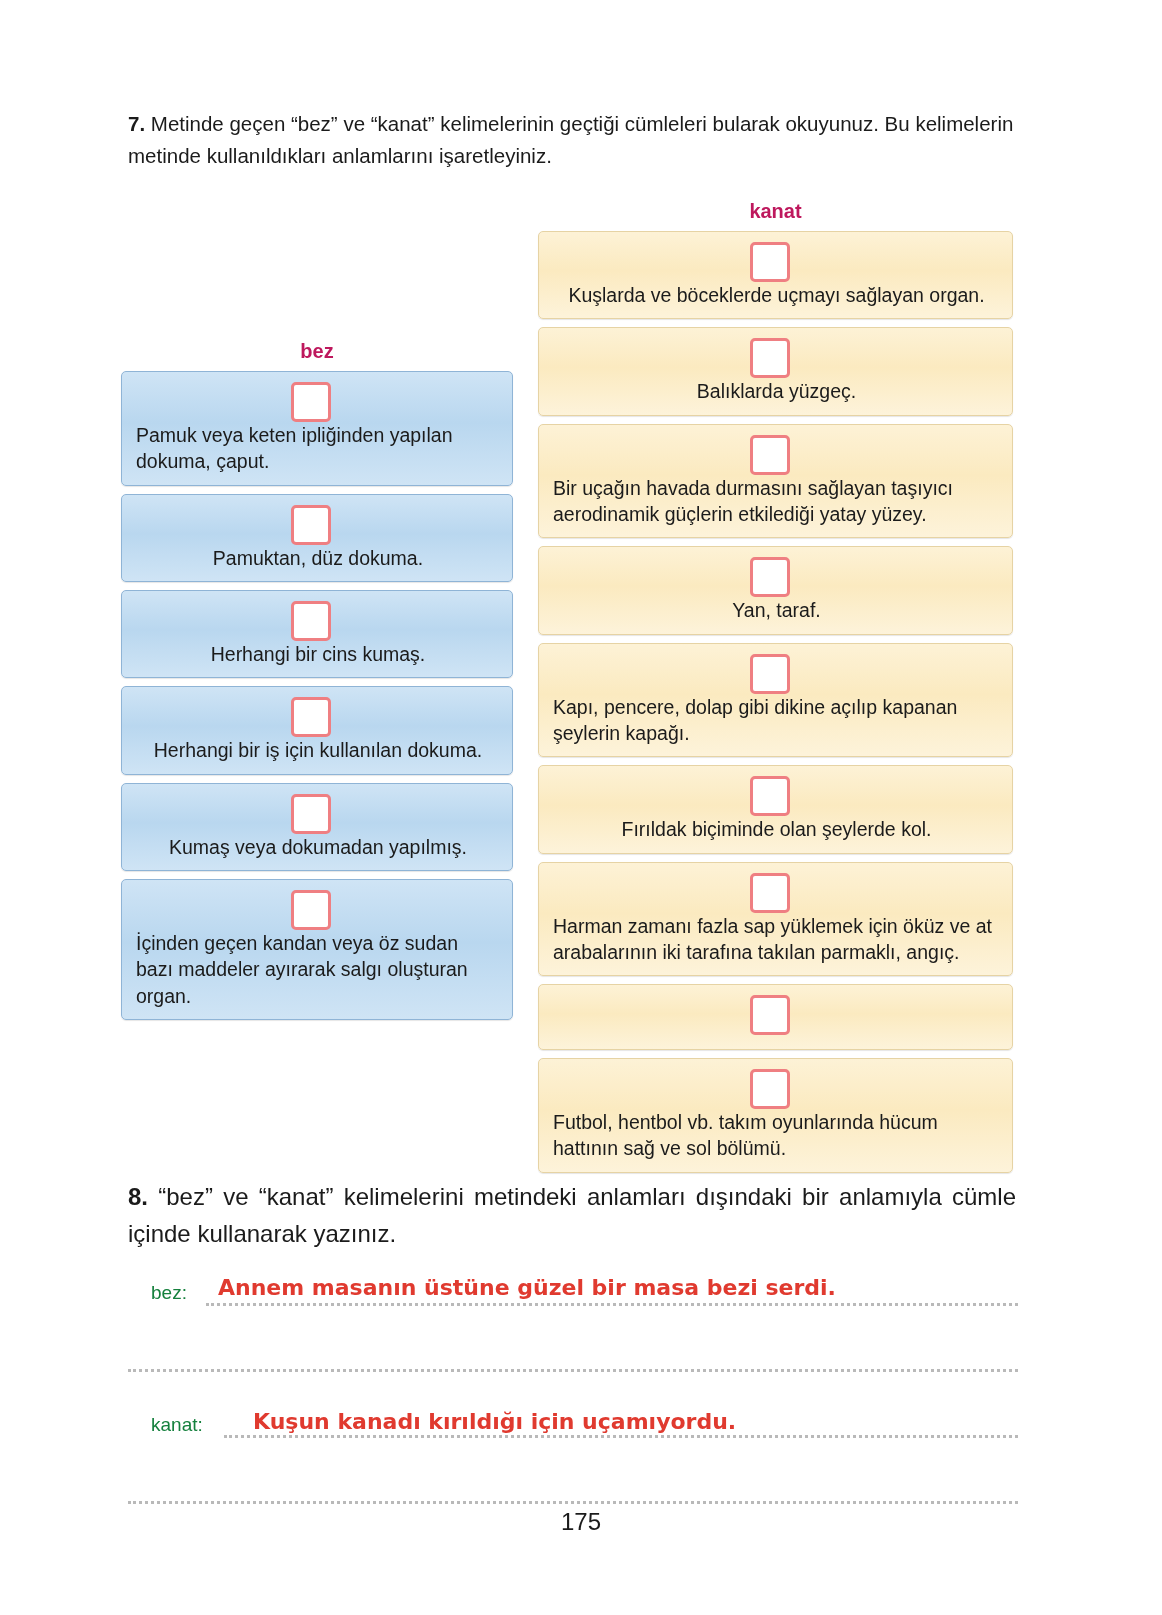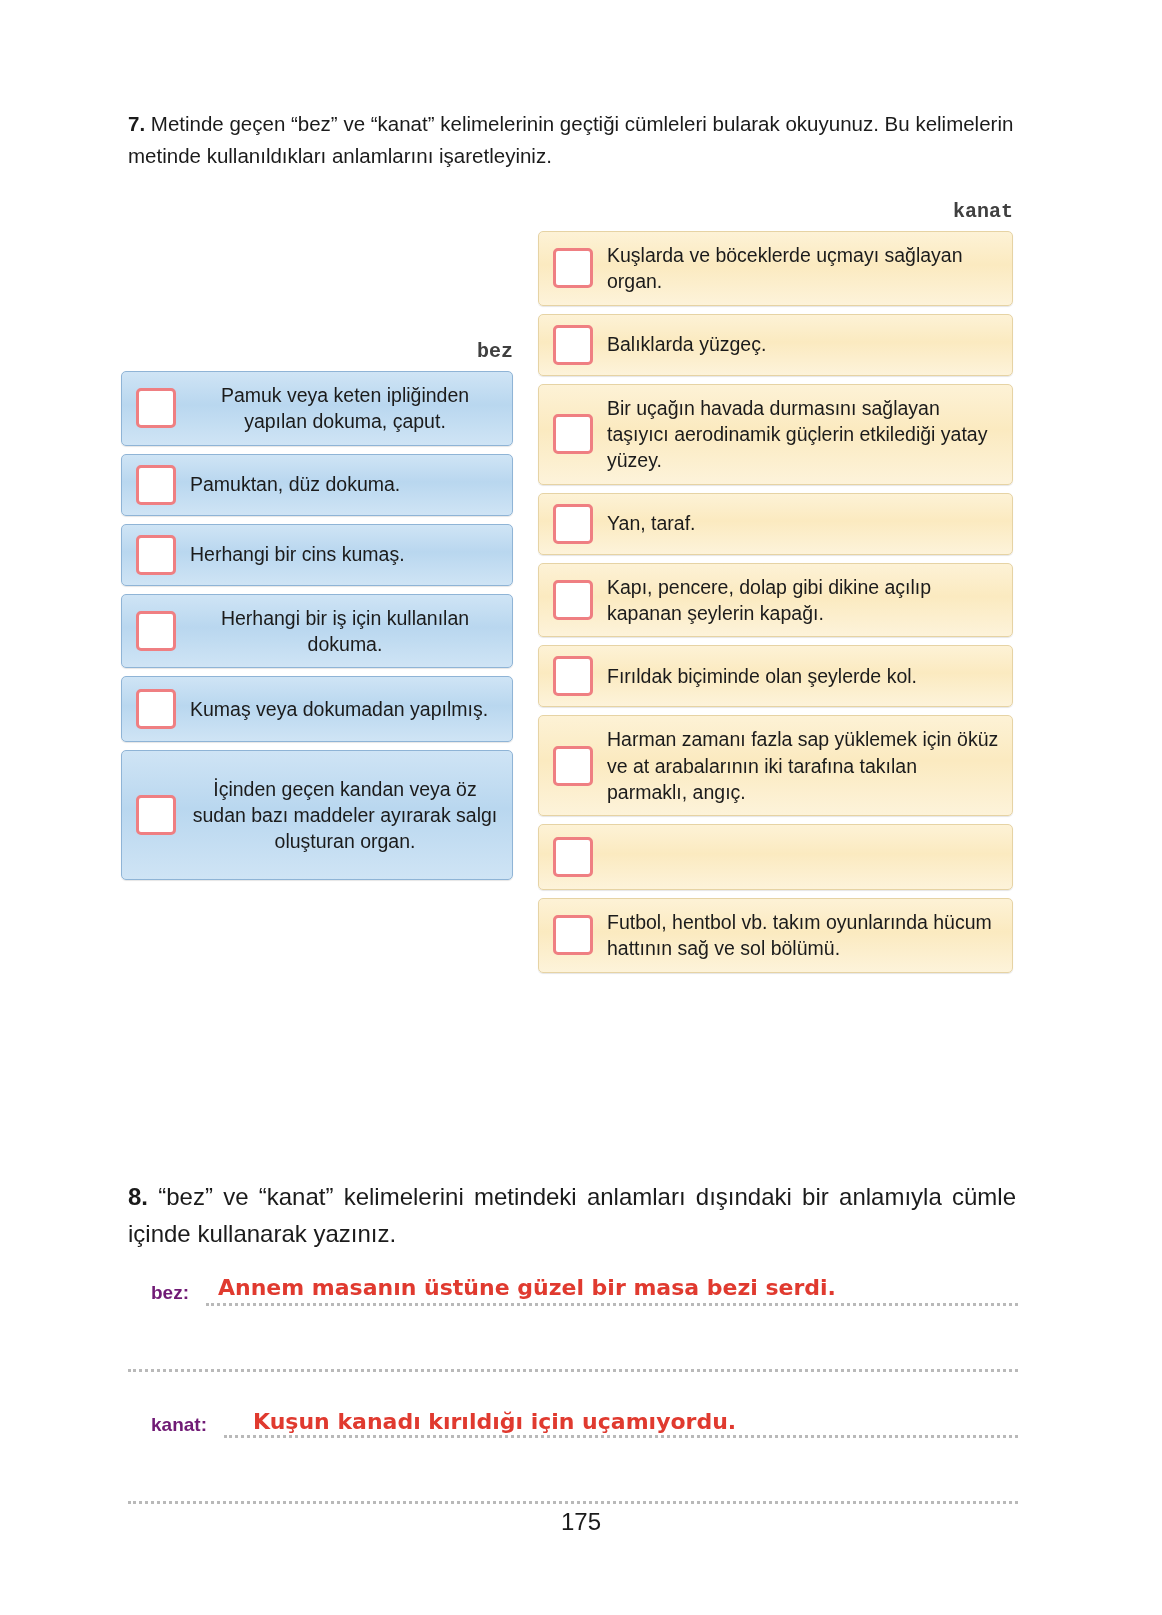--- a/index.html
+++ b/index.html
@@ -47,42 +47,41 @@
     top: 340px;
     width: 392px;
   }
   .col-kanat {
     position: absolute;
     left: 538px;
     top: 200px;
     width: 475px;
   }
   .col-title {
-    text-align: right;
+    text-align: center;
     font-weight: bold;
     font-size: 20px;
-    color: #404040;
+    color: #be185d;
     margin-bottom: 8px;
-    font-family: Liberation Mono, monospace;
   }
 
   .opt {
     display: flex;
     align-items: center;
     box-sizing: border-box;
     margin-bottom: 8px;
     border-radius: 5px;
     padding: 10px 12px 10px 14px;
     min-height: 56px;
+    flex-direction: column;
   }
   .opt-bez {
     border: 1px solid #8fb4d6;
     background: linear-gradient(to bottom, #cfe4f5 0%, #b9d7ef 45%, #cfe4f5 100%);
     box-shadow: 0 1px 1px rgba(0,0,0,0.10);
-    text-align: center;
   }
   .opt-kanat {
     border: 1px solid #e6d3a4;
     background: linear-gradient(to bottom, #fdf2d6 0%, #fbeac0 45%, #fdf3da 100%);
     box-shadow: 0 1px 1px rgba(0,0,0,0.10);
   }
   .checkbox {
     flex: 0 0 auto;
     width: 34px;
     height: 34px;
@@ -122,23 +121,23 @@
     width: 890px;
   }
   .ans-row {
     position: relative;
     height: 66px;
   }
   .ans-label {
     position: absolute;
     left: 23px;
     bottom: 10px;
-    font-weight: bold;
+    font-weight: normal;
     font-size: 19px;
-    color: #701a75;
+    color: #15803d;
   }
   .dots {
     position: absolute;
     left: 0;
     right: 0;
     bottom: 8px;
     border-bottom: 3px dotted #b9b9b9;
     height: 0;
   }
   .dots.indent1 { left: 78px; }

